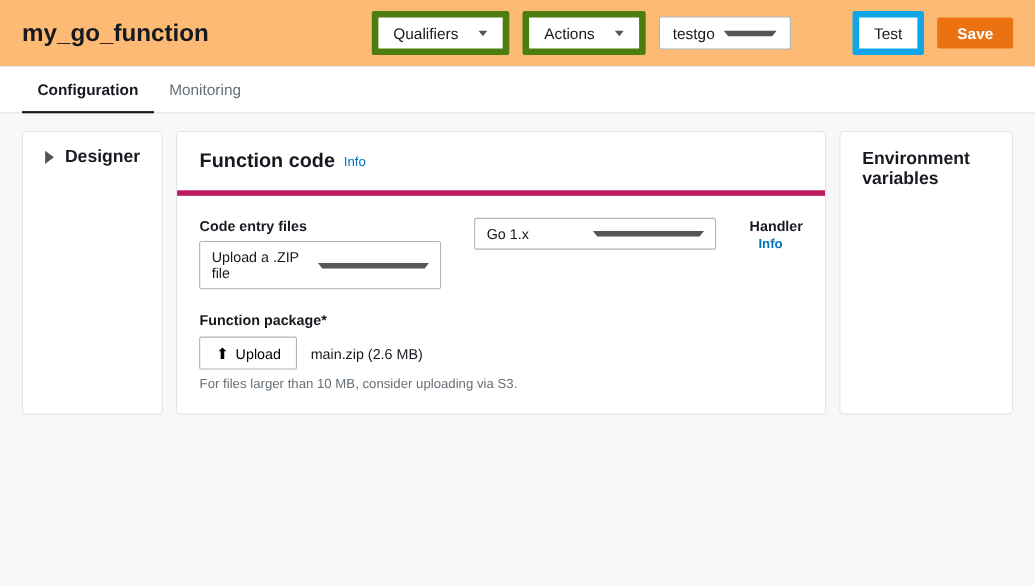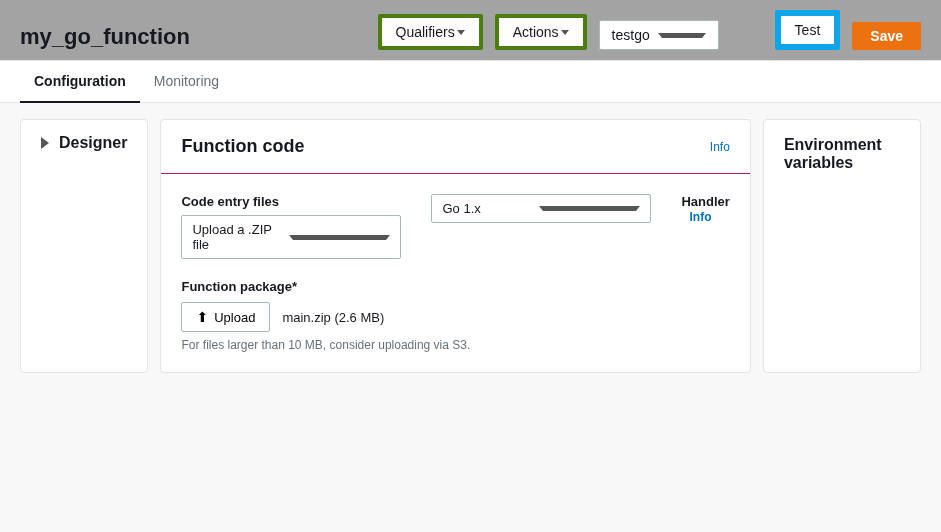--- a/index.html
+++ b/index.html
@@ -6,39 +6,39 @@
     body {
       font-family: -apple-system, BlinkMacSystemFont, "Amazon Ember", Arial, sans-serif;
       font-size: 14px;
       background: #f8f8f8;
       color: #16191f;
     }
 
     
     .header {
       display: flex;
-      align-items: flex-end;
+      align-items: center;
       padding: 10px 20px;
-      background: #a3a3a3;
+      background: #fdba74;
       border-bottom: 1px solid #e1e4e8;
       gap: 12px;
     }
     .function-title {
       font-size: 22px;
       font-weight: 700;
       color: #16191f;
       margin-right: auto;
     }
     .btn-outline {
       display: flex;
       align-items: center;
-      gap: 2px;
+      gap: 18px;
       padding: 6px 14px;
       background: #fff;
-      border: 4px solid #4d7c0f;
+      border: 6px solid #4d7c0f;
       border-radius: 2px;
       font-size: 14px;
       cursor: pointer;
       color: #16191f;
     }
     .chevron-down {
       width: 0; height: 0;
       border-left: 4px solid transparent;
       border-right: 4px solid transparent;
       border-top: 5px solid #555;
@@ -141,22 +141,21 @@
     .info-link {
       font-size: 12px;
       color: #0073bb;
       text-decoration: none;
       margin-left: 8px;
     }
     .section-title-row {
       display: flex;
       align-items: center;
       padding: 16px 20px;
-      border-bottom: 1px solid #be185d;
-      justify-content: space-between;
+      border-bottom: 5px solid #be185d;
     }
 
     .form-grid {
       display: grid;
       grid-template-columns: 220px 220px 1fr;
       gap: 20px 30px;
       padding: 20px;
     }
     .form-field label {
       display: block;

